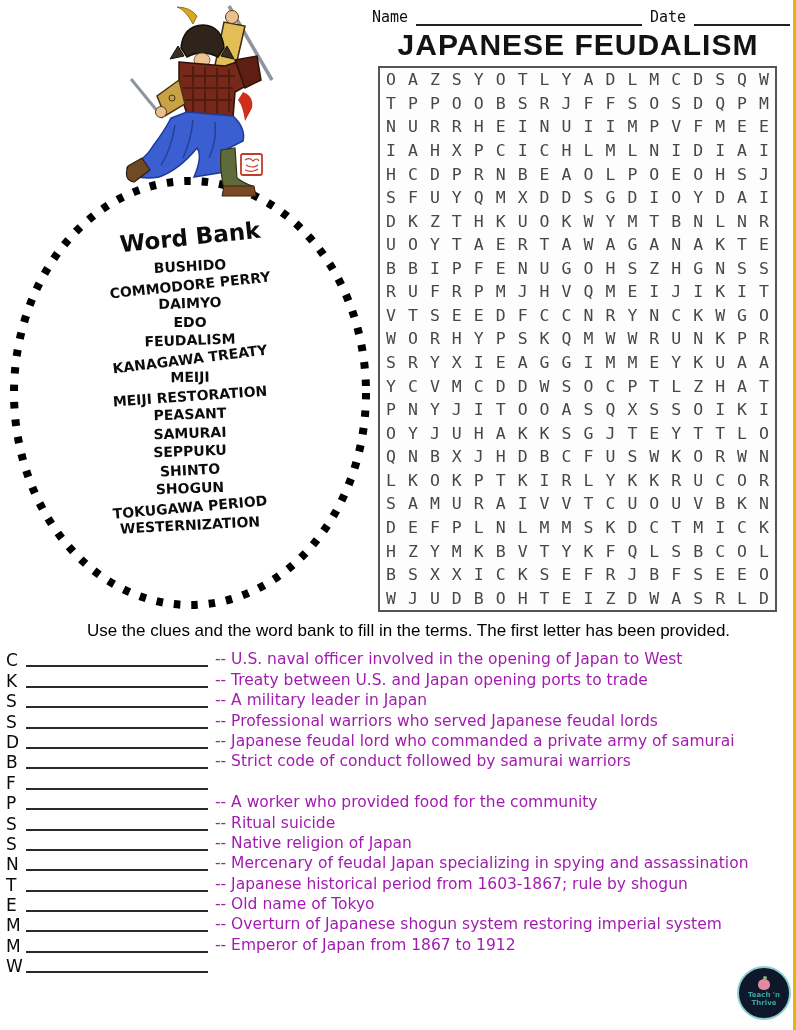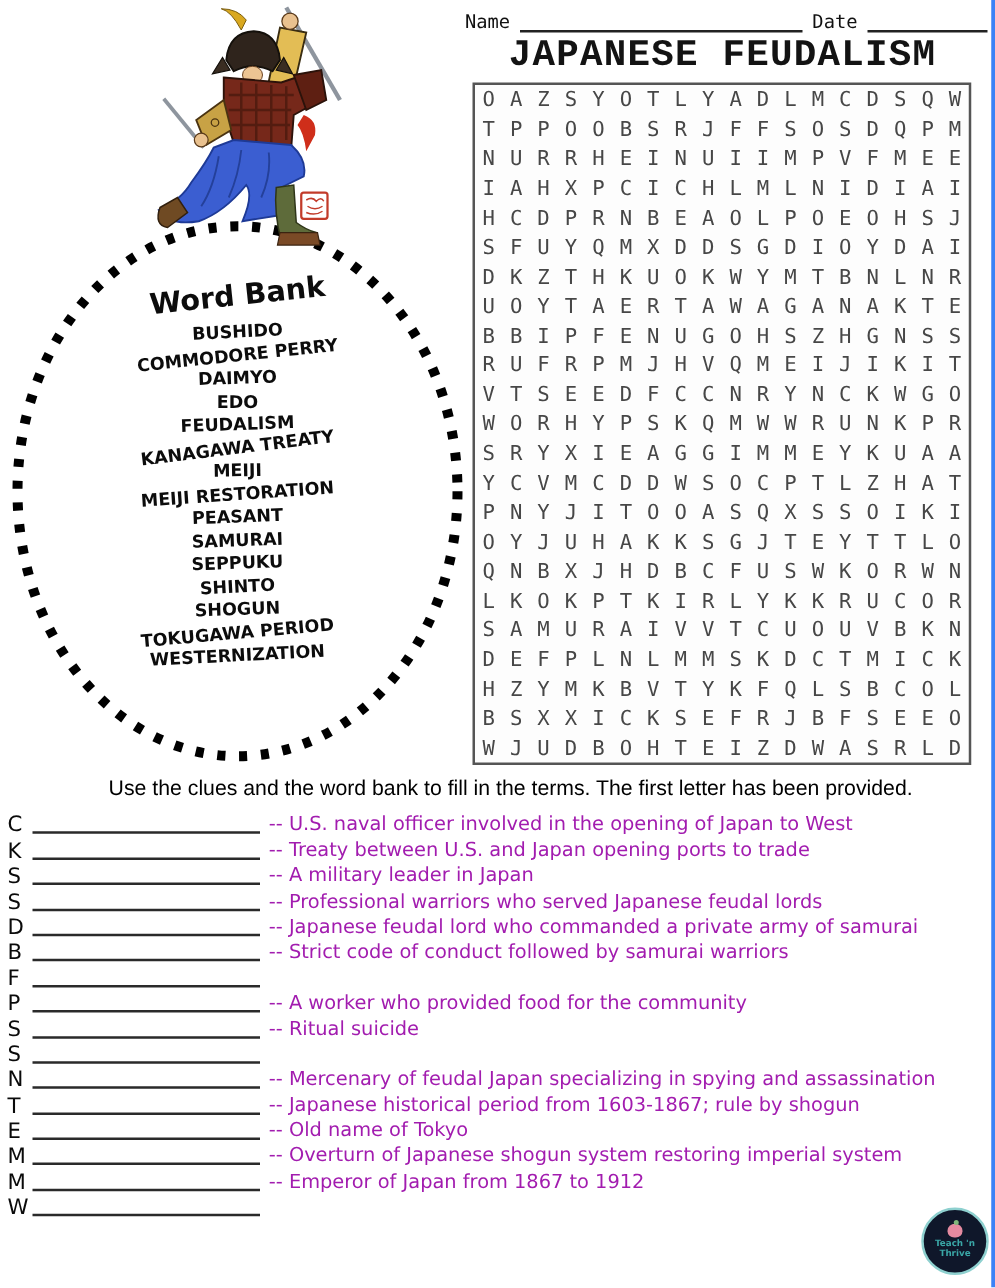--- a/index.html
+++ b/index.html
@@ -1,32 +1,32 @@
 <!DOCTYPE html>
 <html><head>
 <meta charset="utf-8">
 <style>
   html,body{margin:0;padding:0;background:#fff;}
   .page{
     position:relative; width:796px; height:1030px; background:#fff;
     font-family:"DejaVu Sans", sans-serif; overflow:hidden;
-    border-right:3px solid #3b82f6; box-sizing:border-box; color:#000;
+    border-right:3px solid #eab308; box-sizing:border-box; color:#000;
   }
   
   .namedate{
     position:absolute; left:372px; top:8px; width:418px;
     display:flex; align-items:flex-end; gap:8px;
     font-family:"DejaVu Sans Mono", monospace; font-size:15px; color:#111;
   }
   .nd-line{border-bottom:2px solid #222; height:16px;}
   .nd-line.name{flex:1;}
   .nd-line.date{width:96px;}
   .title{
     position:absolute; left:378px; top:28px; width:400px; text-align:center;
-    font-family:Liberation Mono, monospace; font-weight:bold; font-size:30px;
+    font-family:Liberation Sans, sans-serif; font-weight:bold; font-size:30px;
     letter-spacing:1px; color:#131313; white-space:nowrap;
   }
   
   .grid-box{
     position:absolute; left:378px; top:66px; width:399px; height:546px;
     border:2px solid #555; box-sizing:border-box;
     display:grid; grid-template-columns:repeat(18,1fr); grid-template-rows:repeat(23,1fr);
     background:#fdfdfd;
   }
   .cell{
@@ -611,20 +611,21 @@
         <span class="clue-text">-- A worker who provided food for the community</span>
       </div>
       <div class="clue-row">
         <span class="clue-letter">S</span>
         <div class="clue-blank"></div>
         <span class="clue-text">-- Ritual suicide</span>
       </div>
       <div class="clue-row">
         <span class="clue-letter">S</span>
         <div class="clue-blank"></div>
+        <span class="clue-text">-- Native religion of Japan</span>
       </div>
       <div class="clue-row">
         <span class="clue-letter">N</span>
         <div class="clue-blank"></div>
         <span class="clue-text">-- Mercenary of feudal Japan specializing in spying and assassination</span>
       </div>
       <div class="clue-row">
         <span class="clue-letter">T</span>
         <div class="clue-blank"></div>
         <span class="clue-text">-- Japanese historical period from 1603-1867; rule by shogun</span>

